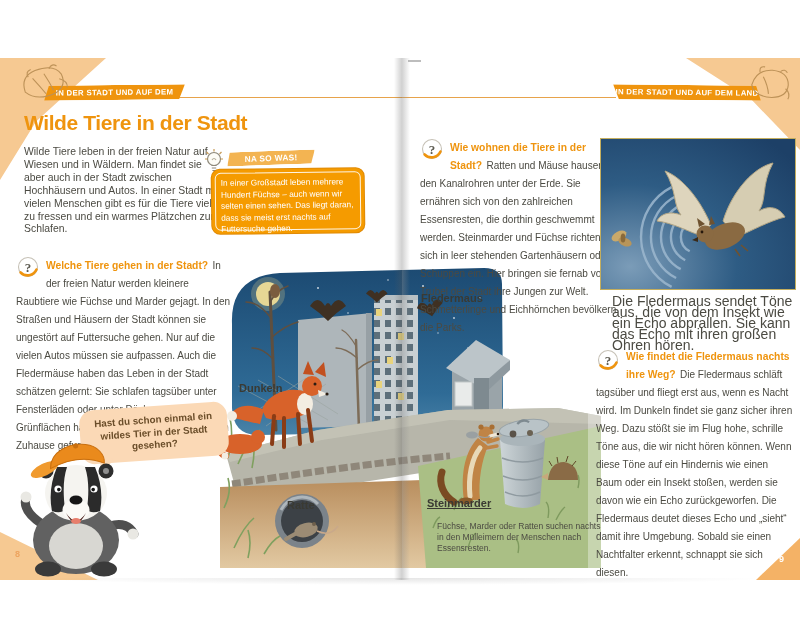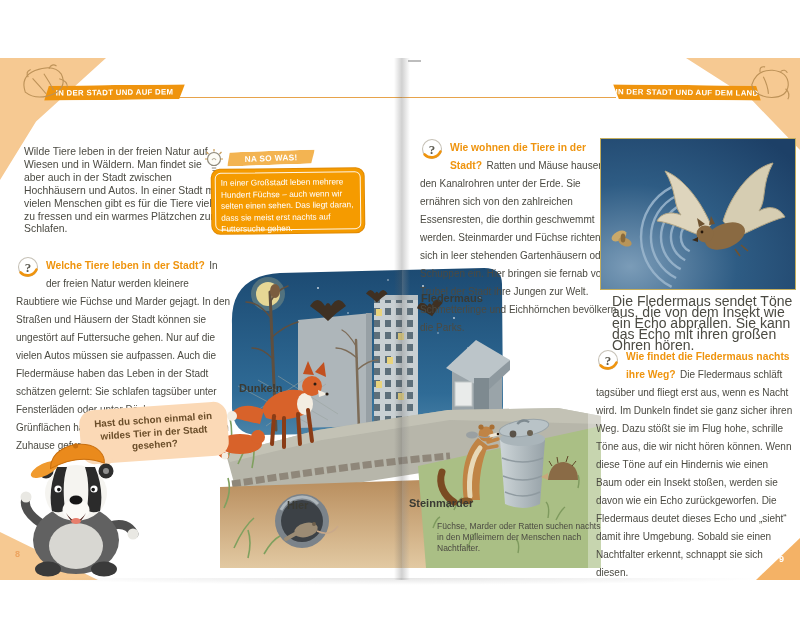--- a/index.html
+++ b/index.html
@@ -60,21 +60,21 @@
             color:#6b4e2a; font-size:9.8px; font-weight:bold; line-height:12.5px; text-align:center; }
   .bubble::after { content:""; position:absolute; left:16px; bottom:-8px; width:0; height:0;
             border-left:6px solid transparent; border-right:10px solid transparent; border-top:12px solid #fbd9b6; }
 
   
   .illustration { position:absolute; left:218px; top:258px; z-index:1; }
   .ill-label { position:absolute; z-index:3; font-size:11px; font-weight:bold; color:#3a3a33;text-align:center; }
   .lbl-bat { left:421px; top:292px; }
   .lbl-fox { left:239px; top:382px; }
   .lbl-rat { left:287px; top:499px; }
-  .lbl-marten { left:409px; top:497px; }
+  .lbl-marten { left:427px; top:497px;text-decoration:underline; }
   .ill-caption { position:absolute; left:437px; top:521px; width:168px; z-index:3;
                  font-size:8.5px; line-height:11px; color:#4b4a42; }
 
   
   .batfig { position:absolute; left:600px; top:138px; width:196px; height:152px; z-index:2;
             border:1px solid #c4ae5e; }
   .figcaption { position:absolute; left:612px; top:296px; width:194px; z-index:2;
                 font-size:14px; line-height:11px; color:#4b4a42; }
 
   .mascot { position:absolute; left:4px; top:436px; z-index:2; }
@@ -108,29 +108,30 @@
       <path d="M16,14 Q22,22 24,30"></path>
         <path d="M40,22 Q46,26 44,32"></path>
     </g>
   </svg>
 
   <div class="orange-rule"></div>
   <div class="banner banner-left">IN DER STADT UND AUF DEM LAND</div>
   <div class="banner banner-right">IN DER STADT UND AUF DEM LAND</div>
   <div class="top-dash"></div>
 
+  <h1 class="title">Wilde Tiere in der Stadt</h1>
   <p class="bodytext intro">Wilde Tiere leben in der freien Natur auf Wiesen und in Wäldern. Man findet sie aber auch in der Stadt zwischen Hochhäusern und Autos. In einer Stadt mit vielen Menschen gibt es für die Tiere viel zu fressen und ein warmes Plätzchen zum Schlafen.</p>
 
   <div class="qsection q-left1">
     <svg class="qicon" width="30" height="26" viewBox="0 0 30 26">
       <circle cx="12" cy="12" r="9.5" fill="#fff" stroke="#c6c1b6" stroke-width="1.1"></circle>
       <path d="M4.6,17.5 A9.8,9.8 0 0 0 20.5,14.5" fill="none" stroke="#ef940e" stroke-width="2.6" stroke-linecap="round"></path>
       <text x="12" y="16.5" text-anchor="middle" font-size="13" font-weight="bold" fill="#5c5a50" font-family="Liberation Serif, serif">?</text>
     </svg>
-    <span class="qhead">Welche Tiere leben in der Stadt?</span>
+    <span class="qhead">Welche Tiere gehen in der Stadt?</span>
     <span class="qbody">In der freien Natur werden kleinere Raubtiere wie Füchse und Marder gejagt. In den Straßen und Häusern der Stadt können sie ungestört auf Futtersuche gehen. Nur auf die vielen Autos müssen sie aufpassen. Auch die Fledermäuse haben das Leben in der Stadt schätzen gelernt: Sie schlafen tagsüber unter Fensterläden oder unter Dächern. Auf den Grünflächen haben viele Insekten und Vögel ein Zuhause gefunden.</span>
   </div>
 
   <svg class="bulb" width="26" height="30" viewBox="0 0 26 30">
     <g stroke="#8d887a" fill="none" stroke-width="1.2">
       <circle cx="13" cy="12" r="6.5" fill="#fdfcf6"></circle>
       <path d="M10.5,18.5 h5 M10.8,21 h4.4 M11.4,23.5 h3.2"></path>
       <path d="M13,2 v2.5 M4,12 h2.5 M5.5,5 l2,2 M20.5,5 l-2,2 M22,12 h-2.5" stroke="#c79a55"></path>
       <path d="M11,13 q2,-3 4,0" stroke="#b3ad9c"></path>
     </g>
@@ -332,23 +333,23 @@
       <path d="M330,222 L323,219 L330,215 Z" fill="#c7a87c"></path>
     </g>
     <ellipse cx="254" cy="177" rx="6" ry="3.4" fill="#9aa0a2"></ellipse>
     <path d="M260,178 q8,3 12,0" stroke="#9aa0a2" stroke-width="1.2" fill="none"></path>
 
     <rect x="370" y="0" width="15" height="312" fill="#fff" opacity=".35"></rect>
   </svg>
 
   <span class="ill-label lbl-bat">Fledermaus</span>
   <span class="ill-label lbl-fox">Dunkeln</span>
-  <span class="ill-label lbl-rat">Hier</span>
+  <span class="ill-label lbl-rat">Ratte</span>
   <span class="ill-label lbl-marten">Steinmarder</span>
-  <p class="ill-caption">Füchse, Marder oder Ratten suchen nachts in den Mülleimern der Menschen nach Nachtfalter.</p>
+  <p class="ill-caption">Füchse, Marder oder Ratten suchen nachts in den Mülleimern der Menschen nach Essensresten.</p>
 
   <div class="qsection q-right1">
     <svg class="qicon" width="30" height="26" viewBox="0 0 30 26">
       <circle cx="12" cy="12" r="9.5" fill="#fff" stroke="#c6c1b6" stroke-width="1.1"></circle>
       <path d="M4.6,17.5 A9.8,9.8 0 0 0 20.5,14.5" fill="none" stroke="#ef940e" stroke-width="2.6" stroke-linecap="round"></path>
       <text x="12" y="16.5" text-anchor="middle" font-size="13" font-weight="bold" fill="#5c5a50" font-family="Liberation Serif, serif">?</text>
     </svg>
     <span class="qhead">Wie wohnen die Tiere in der Stadt?</span>
     <span class="qbody">Ratten und Mäuse hausen in den Kanalrohren unter der Erde. Sie ernähren sich von den zahlreichen Essensresten, die dorthin geschwemmt werden. Steinmarder und Füchse richten sich in leer stehenden Gartenhäusern oder Schuppen ein. Hier bringen sie fernab vom Trubel der Stadt ihre Jungen zur Welt. Schmetterlinge und Eichhörnchen bevölkern die Parks.</span>
   </div>

